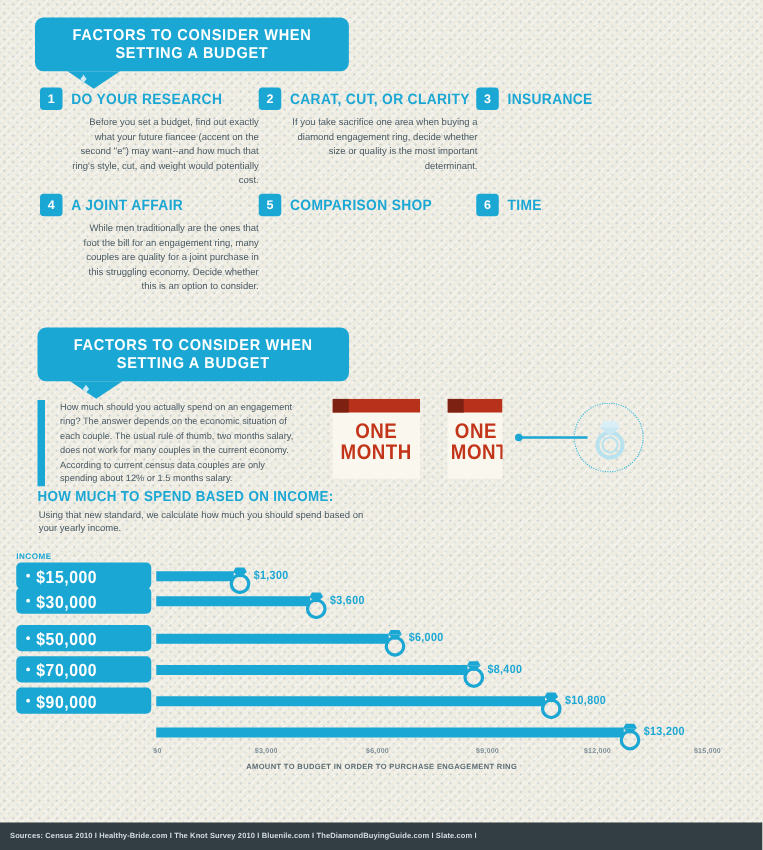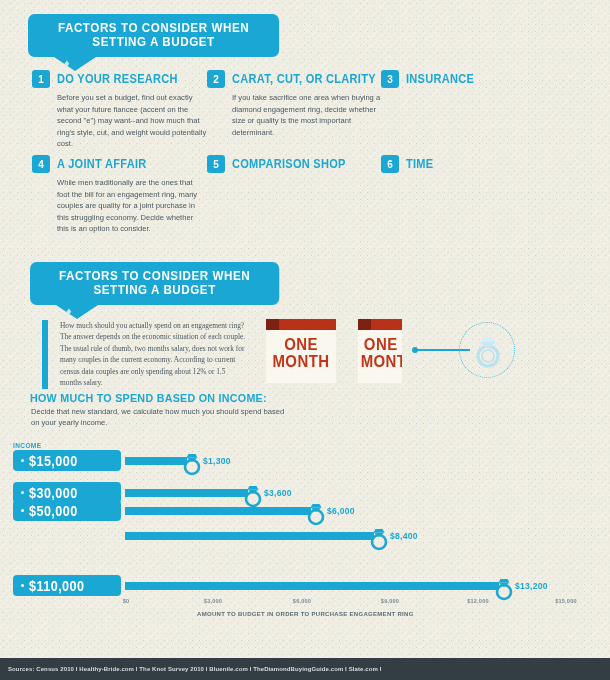--- a/index.html
+++ b/index.html
@@ -75,20 +75,21 @@
     transform-origin:left center;
     white-space:nowrap;
   }
   .f-body {
     margin-left:25px;
     margin-top:4px;
     font-size:7.6px;
     line-height:1.52;
     color:#4a5a63;
     width:150px;
+    text-align:right;
   }
 
   
   .mid-para {
     position:absolute;
     font-size:7.4px;
     line-height:1.55;
     color:#4a5a63;
     width:205px;
     padding-left:12px;
@@ -279,21 +280,21 @@
       <div class="f-title">TIME</div>
     </div>
   </div>
 
   <div class="banner-wrap" style="left:30px; top:262px; width:268px;">
     <div class="banner">FACTORS TO CONSIDER WHEN SETTING A BUDGET</div>
     <div class="tail-tri" style="left:26px;"></div>
     <div class="banner-diamond">♦</div>
   </div>
 
-  <div class="mid-para" style="left:42px; top:320px;font-family:Liberation Serif, serif;">How much should you actually spend on an engagement ring? The answer depends on the economic situation of each couple. The usual rule of thumb, two months salary, does not work for many couples in the current economy. According to current census data couples are only spending about 12% or 1.5 months salary.</div>
+  <div class="mid-para" style="left:30px; top:320px;">How much should you actually spend on an engagement ring? The answer depends on the economic situation of each couple. The usual rule of thumb, two months salary, does not work for many couples in the current economy. According to current census data couples are only spending about 12% or 1.5 months salary.</div>
 
   <div class="month-card" style="left:266px; top:319px; width:70px; height:64px;">
     <div class="month-top">
       <div class="month-top-dark"></div>
     </div>
     <div class="month-text">ONE</div>
     <div class="month-text" style="padding-top:0;">MONTH</div>
   </div>
 
   <div class="month-card" style="left:358px; top:319px; width:44px; height:64px;">
@@ -309,21 +310,21 @@
   <div class="ring-circle" style="left:459px; top:322px; width:56px; height:56px;"></div>
 
   <svg style="position:absolute; left:472px; top:330px;" width="32" height="40" viewBox="0 0 32 40">
     <circle cx="16" cy="26" r="10" fill="none" stroke="#b9e2ef" stroke-width="3.2"></circle>
     <circle cx="16" cy="26" r="6" fill="none" stroke="#b9e2ef" stroke-width="1.6"></circle>
     <polygon points="8,12 24,12 21,7 11,7" fill="#d9eff7"></polygon>
     <polygon points="8,12 24,12 16,19" fill="#c9e8f3"></polygon>
   </svg>
 
   <div class="inc-title" style="left:30px; top:392px;">HOW MUCH TO SPEND BASED ON INCOME:</div>
-  <div class="inc-sub" style="left:31px; top:406px;">Decide that new standard, we calculate how much you should spend based on your yearly income.</div>
+  <div class="inc-sub" style="left:31px; top:406px;">Using that new standard, we calculate how much you should spend based on your yearly income.</div>
 
   <div class="axis-label-income" style="left:13px; top:442px;">INCOME</div>
 
   <div class="chart" style="left:13px; top:450px; width:585px; height:145px;">
 
     <div class="row" style="left:0; top:0; width:585px;">
       <div class="inc-pill">
         <span class="pill-dot"></span>
         <span class="pill-text">$15,000</span>
       </div>
@@ -331,21 +332,21 @@
       <div class="ring-mark" style="left:168px;">
         <svg width="22" height="27" viewBox="0 0 22 27">
           <circle cx="11" cy="18" r="7" fill="none" stroke="#1ba7d4" stroke-width="2.6"></circle>
           <polygon points="5.5,8.5 16.5,8.5 14.5,5 7.5,5" fill="#1ba7d4"></polygon>
           <polygon points="5.5,8.5 16.5,8.5 11,13" fill="#1ba7d4"></polygon>
         </svg>
       </div>
       <div class="bar-val" style="left:190px; top:5px;">$1,300</div>
     </div>
 
-    <div class="row" style="left:0; top:32px; width:585px;">
+    <div class="row" style="left:0; top:20px; width:585px;">
       <div class="inc-pill">
         <span class="pill-dot"></span>
         <span class="pill-text">$30,000</span>
       </div>
       <div class="bar" style="left:112px; width:123px;"></div>
       <div class="ring-mark" style="left:229px;">
         <svg width="22" height="27" viewBox="0 0 22 27">
           <circle cx="11" cy="18" r="7" fill="none" stroke="#1ba7d4" stroke-width="2.6"></circle>
           <polygon points="5.5,8.5 16.5,8.5 14.5,5 7.5,5" fill="#1ba7d4"></polygon>
           <polygon points="5.5,8.5 16.5,8.5 11,13" fill="#1ba7d4"></polygon>
@@ -364,37 +365,52 @@
         <svg width="22" height="27" viewBox="0 0 22 27">
           <circle cx="11" cy="18" r="7" fill="none" stroke="#1ba7d4" stroke-width="2.6"></circle>
           <polygon points="5.5,8.5 16.5,8.5 14.5,5 7.5,5" fill="#1ba7d4"></polygon>
           <polygon points="5.5,8.5 16.5,8.5 11,13" fill="#1ba7d4"></polygon>
         </svg>
       </div>
       <div class="bar-val" style="left:314px; top:5px;">$6,000</div>
     </div>
 
     <div class="row" style="left:0; top:75px; width:585px;">
+      <div class="inc-pill">
+        <span class="pill-dot"></span>
+        <span class="pill-text">$70,000</span>
+      </div>
       <div class="bar" style="left:112px; width:249px;"></div>
       <div class="ring-mark" style="left:355px;">
         <svg width="22" height="27" viewBox="0 0 22 27">
           <circle cx="11" cy="18" r="7" fill="none" stroke="#1ba7d4" stroke-width="2.6"></circle>
           <polygon points="5.5,8.5 16.5,8.5 14.5,5 7.5,5" fill="#1ba7d4"></polygon>
           <polygon points="5.5,8.5 16.5,8.5 11,13" fill="#1ba7d4"></polygon>
         </svg>
       </div>
       <div class="bar-val" style="left:377px; top:5px;">$8,400</div>
     </div>
 
-
-    <div class="row" style="left:0; top:125px; width:585px;">
+    <div class="row" style="left:0; top:100px; width:585px;">
       <div class="inc-pill">
         <span class="pill-dot"></span>
-        <span class="pill-text">$110,000</span>
-      </div>
+        <span class="pill-text">$90,000</span>
+      </div>
+      <div class="bar" style="left:112px; width:311px;"></div>
+      <div class="ring-mark" style="left:417px;">
+        <svg width="22" height="27" viewBox="0 0 22 27">
+          <circle cx="11" cy="18" r="7" fill="none" stroke="#1ba7d4" stroke-width="2.6"></circle>
+          <polygon points="5.5,8.5 16.5,8.5 14.5,5 7.5,5" fill="#1ba7d4"></polygon>
+          <polygon points="5.5,8.5 16.5,8.5 11,13" fill="#1ba7d4"></polygon>
+        </svg>
+      </div>
+      <div class="bar-val" style="left:439px; top:5px;">$10,800</div>
+    </div>
+
+    <div class="row" style="left:0; top:125px; width:585px;">
       <div class="bar" style="left:112px; width:374px;"></div>
       <div class="ring-mark" style="left:480px;">
         <svg width="22" height="27" viewBox="0 0 22 27">
           <circle cx="11" cy="18" r="7" fill="none" stroke="#1ba7d4" stroke-width="2.6"></circle>
           <polygon points="5.5,8.5 16.5,8.5 14.5,5 7.5,5" fill="#1ba7d4"></polygon>
           <polygon points="5.5,8.5 16.5,8.5 11,13" fill="#1ba7d4"></polygon>
         </svg>
       </div>
       <div class="bar-val" style="left:502px; top:5px;">$13,200</div>
     </div>

